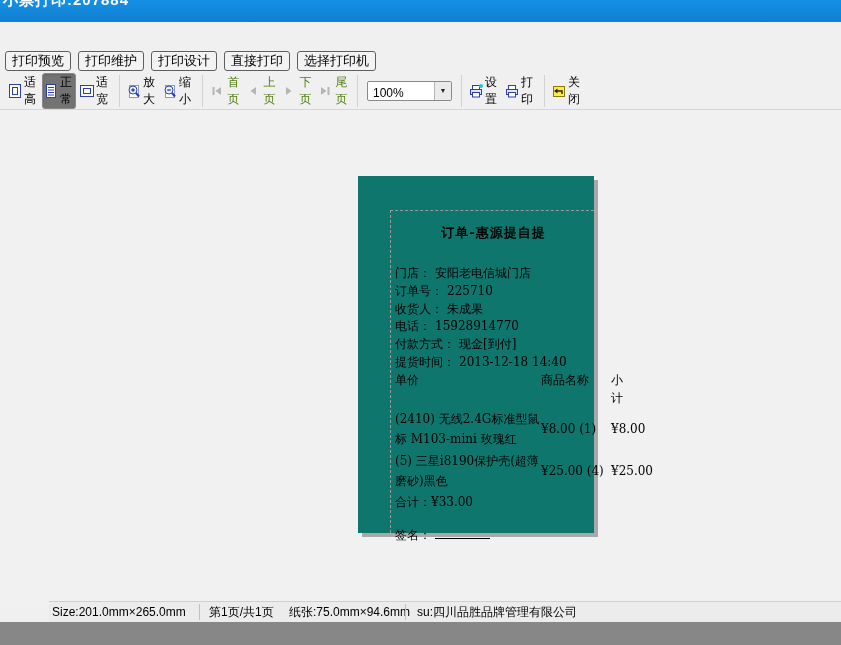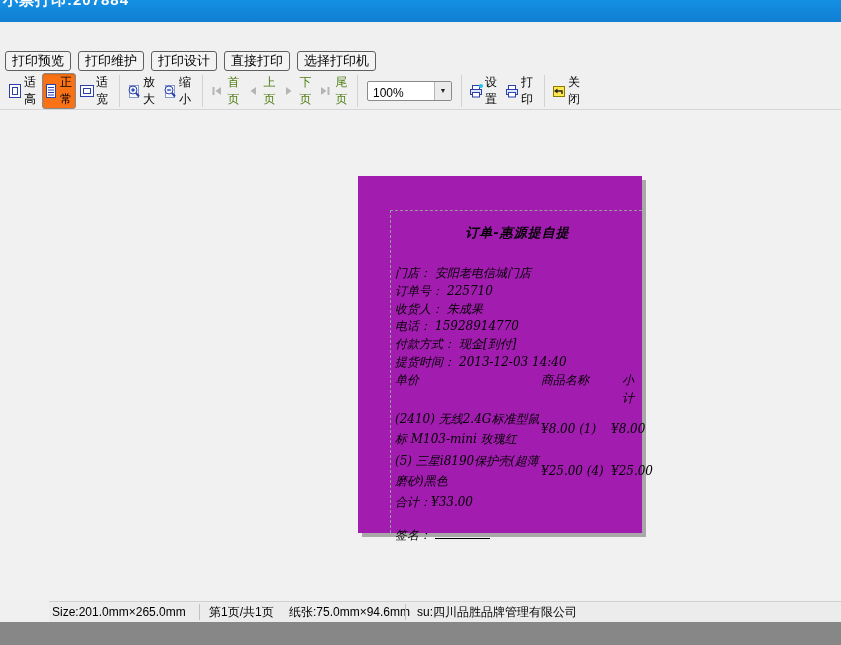--- a/index.html
+++ b/index.html
@@ -20,37 +20,37 @@
     height:20px; padding:0 6px; background:#f3f3f3; border:1px solid #5f5f5f;
     border-radius:3px; font-size:13px; cursor:default; }
 
   
   .toolbar2 { position:absolute; left:0; top:72px; width:100%; height:38px;
     display:flex; align-items:center; padding-left:6px;
     border-bottom:1px solid #d6d6d6; }
   .ibtn { width:34px; height:36px; display:flex; flex-direction:row;
     align-items:center; justify-content:center; gap:1px; font-size:12px;
     border:1px solid transparent; border-radius:3px; margin-right:2px; }
-  .ibtn.selected { border:1px solid #8a8a8a; background:#f97316;
+  .ibtn.selected { border:1px solid #8a8a8a; background:#737373;
     box-shadow:inset 0 1px 2px rgba(0,0,0,.12); }
   .ibtn.disabled { color:#4d7c0f;text-align:center; }
   .sep { width:1px; height:32px; background:#d2d2d2; margin:0 5px; }
 
   .combo { width:85px; height:20px; background:#fff; border:1px solid #8a8a8a;
     border-radius:2px; display:flex; align-items:flex-end; overflow:hidden; margin:0 4px; }
   .combo-text { flex:1; padding-left:5px; font-size:12px; }
   .combo-btn { width:17px; height:100%; background:#ebebeb;
     border-left:1px solid #b5b5b5; display:flex; align-items:center;
     justify-content:center; font-size:7px; color:#222; }
 
   
   .preview { position:absolute; left:0; top:110px; width:100%; height:491px;
     background:#f1f1f1; }
-  .paper { position:absolute; left:358px; top:66px; width:284px; height:357px;
-    background:#a21caf; box-shadow:4px 4px 0 #a8a8a8;font-style:italic; }
+  .paper { position:absolute; left:358px; top:66px; width:236px; height:357px;
+    background:#0f766e; box-shadow:4px 4px 0 #a8a8a8; }
   .margin-top { position:absolute; left:32px; right:0; top:34px;
     border-top:1px dashed #9a9a9a; }
   .margin-left { position:absolute; left:32px; top:34px; bottom:0;
     border-left:1px dashed #9a9a9a; }
 
   .rcontent { position:absolute; left:37px; top:48px; right:2px;
     font-family:"DejaVu Serif", serif; font-size:12px; color:#000; }
   .rtitle { text-align:center; font-weight:bold; font-size:13px;
     margin-bottom:23px; letter-spacing:1px; }
   .rline { line-height:17.8px; white-space:nowrap; }
@@ -265,21 +265,21 @@
         <div class="rline">
           <span class="lab">收货人：</span><span>朱成果</span>
         </div>
         <div class="rline">
           <span class="lab">电话：</span><span>15928914770</span>
         </div>
         <div class="rline">
           <span class="lab">付款方式：</span><span>现金[到付]</span>
         </div>
         <div class="rline">
-          <span class="lab">提货时间：</span><span>2013-12-03 14:40</span>
+          <span class="lab">提货时间：</span><span>2013-12-18 14:40</span>
         </div>
 
         <div class="rgrid rhead">
           <span>单价</span>
           <span>商品名称</span>
           <span class="sub">小计</span>
         </div>
 
         <div class="rgrid rrow">
           <span class="nm">(2410) 无线2.4G标准型鼠标 M103-mini 玫瑰红</span>

